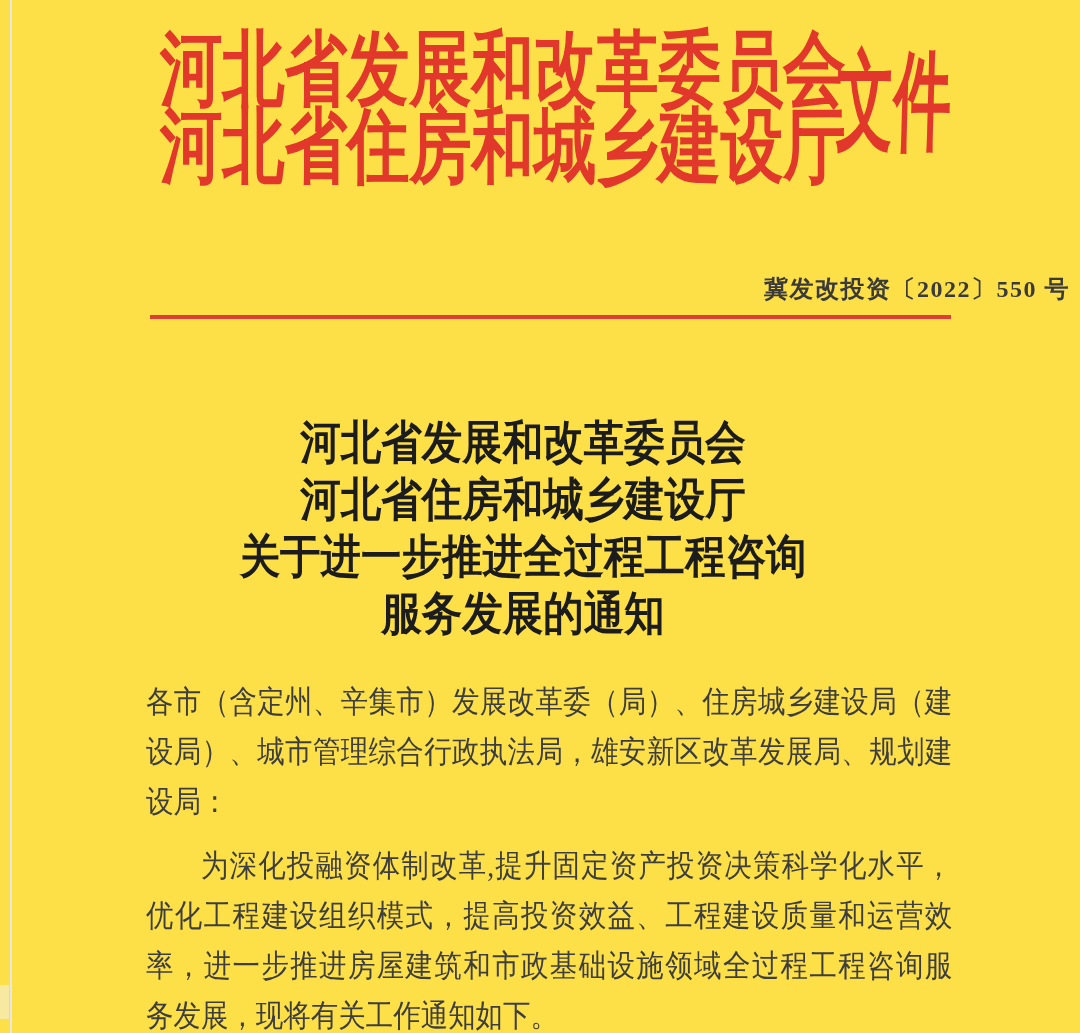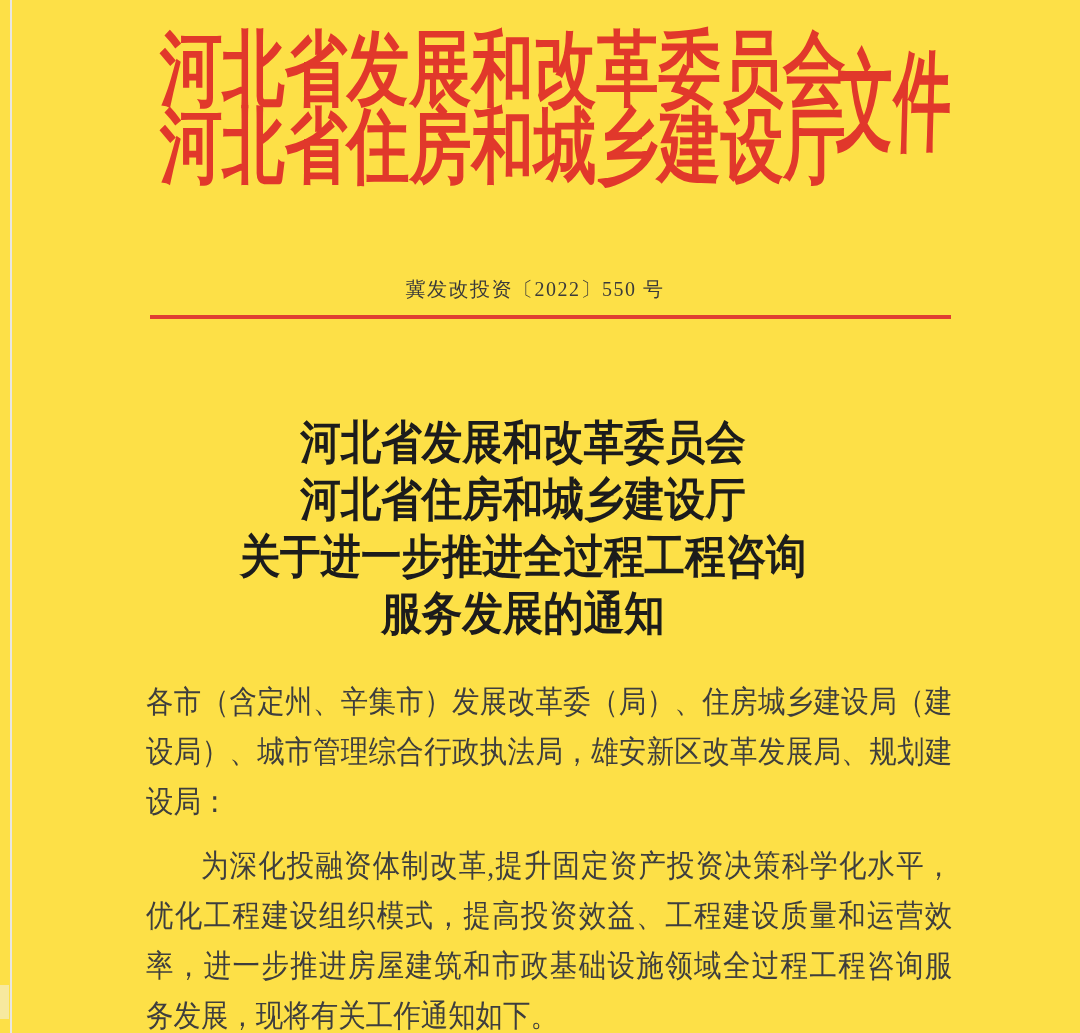--- a/index.html
+++ b/index.html
@@ -57,25 +57,26 @@
     color: #e1382b;
     transform: scaleX(0.53) skewX(-3deg);
     transform-origin: 0 0;
   }
   
   .doc-number {
     position: absolute;
     left: 0;
     top: 270px;
     width: 1070px;
-    text-align: center;
-    font-size: 20px;
+    text-align: right;
+    font-size: 24px;
     line-height: 38px;
     letter-spacing: 1.5px;
     color: #3a3a3a;
+    font-weight: bold;
   }
   
   .red-divider {
     position: absolute;
     left: 150px;
     top: 315px;
     width: 801px;
     height: 4px;
     background: #e03e32;
   }

